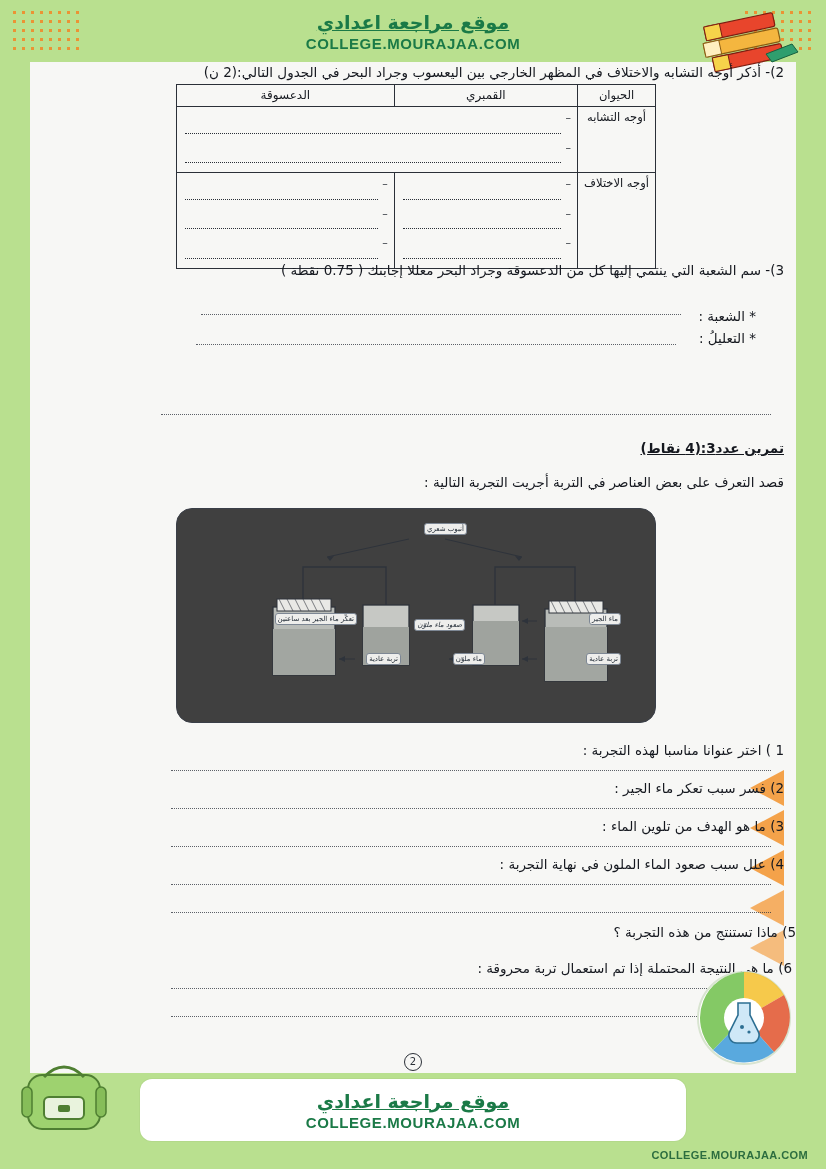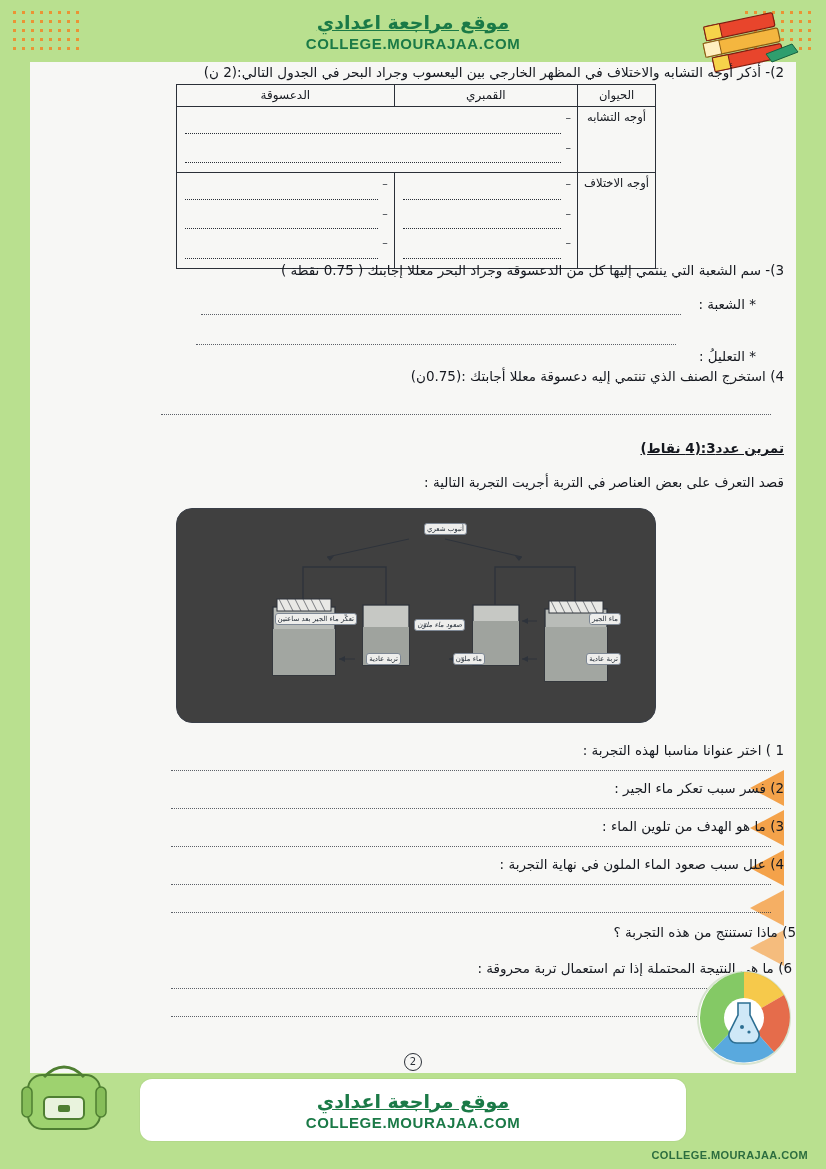--- a/index.html
+++ b/index.html
@@ -285,26 +285,25 @@
           <div class="dash">–</div>
               <div class="dotcell"></div>
           <div class="dash">–</div>
               <div class="dotcell"></div>
         </td>
       </tr>
     </tbody>
       </table>
 
     <div class="line txt" style="right:12px; top:200px;">3)- سم الشعبة التي ينتمي إليها كل من الدعسوقة وجراد البحر معللا إجابتك ( 0.75 نقطة )</div>
-    <div class="line txt" style="right:40px; top:234px;">* الشعبة :</div>
+    <div class="line txt" style="right:40px; top:246px;">* الشعبة :</div>
     <div class="dotline" style="right:115px; top:252px; width:480px;"></div>
-    <div class="line txt" style="right:40px; top:268px;margin-top:18px;">* التعليلُ :</div>
+    <div class="line txt" style="right:40px; top:268px;">* التعليلُ :</div>
     <div class="dotline" style="right:120px; top:282px; width:480px;"></div>
 
-    <div class="line txt" style="right:12px; top:306px;">4) استخرج الصنف الذي تنتمي إليه دعسوقة  معللا أجابتك :(0.75ن)</div>
     <div class="dotline" style="right:25px; top:352px; width:610px;"></div>
 
     <div class="line txt bold ul" style="right:12px; top:378px;">تمرين عدد3:(4 نقاط)</div>
     <div class="line txt" style="right:12px; top:412px;">قصد التعرف على بعض العناصر في التربة أجريت التجربة التالية :</div>
 
     <div class="figure">
 
       <div class="fig-label" style="right:188px; top:14px;">أنبوب شعري</div>
       <svg width="480" height="215" style="position:absolute;left:0;top:0">
 

